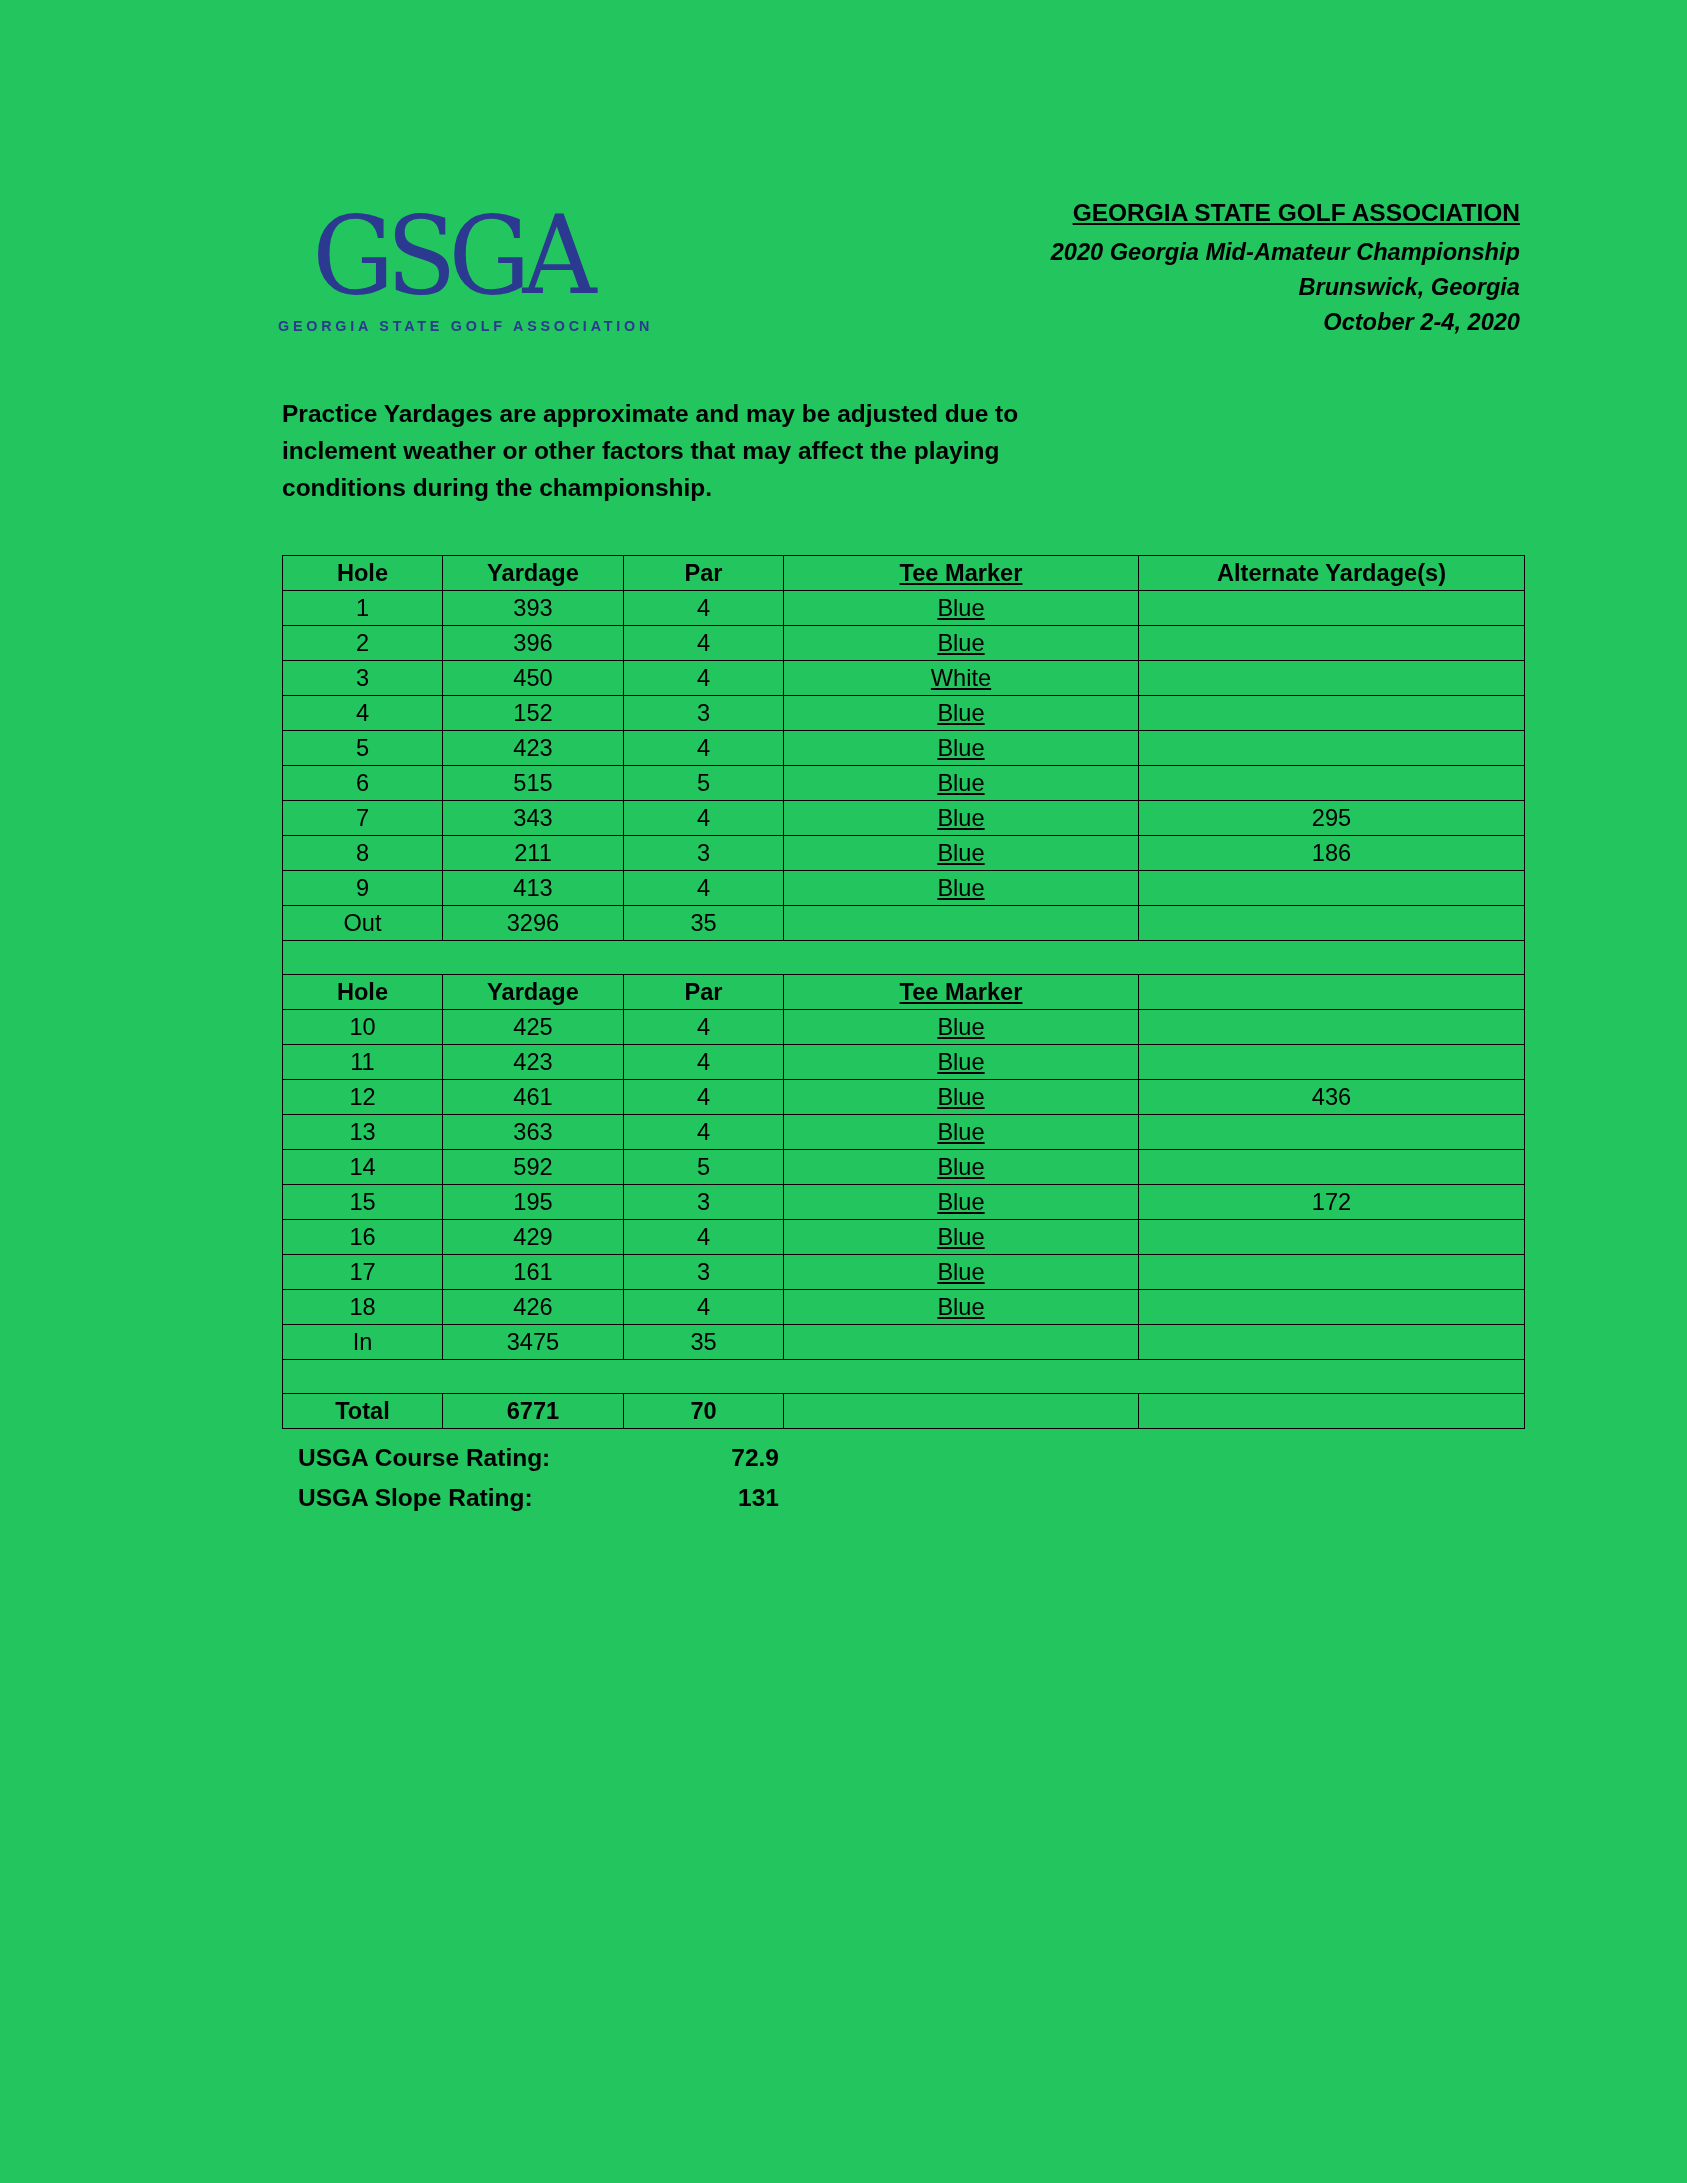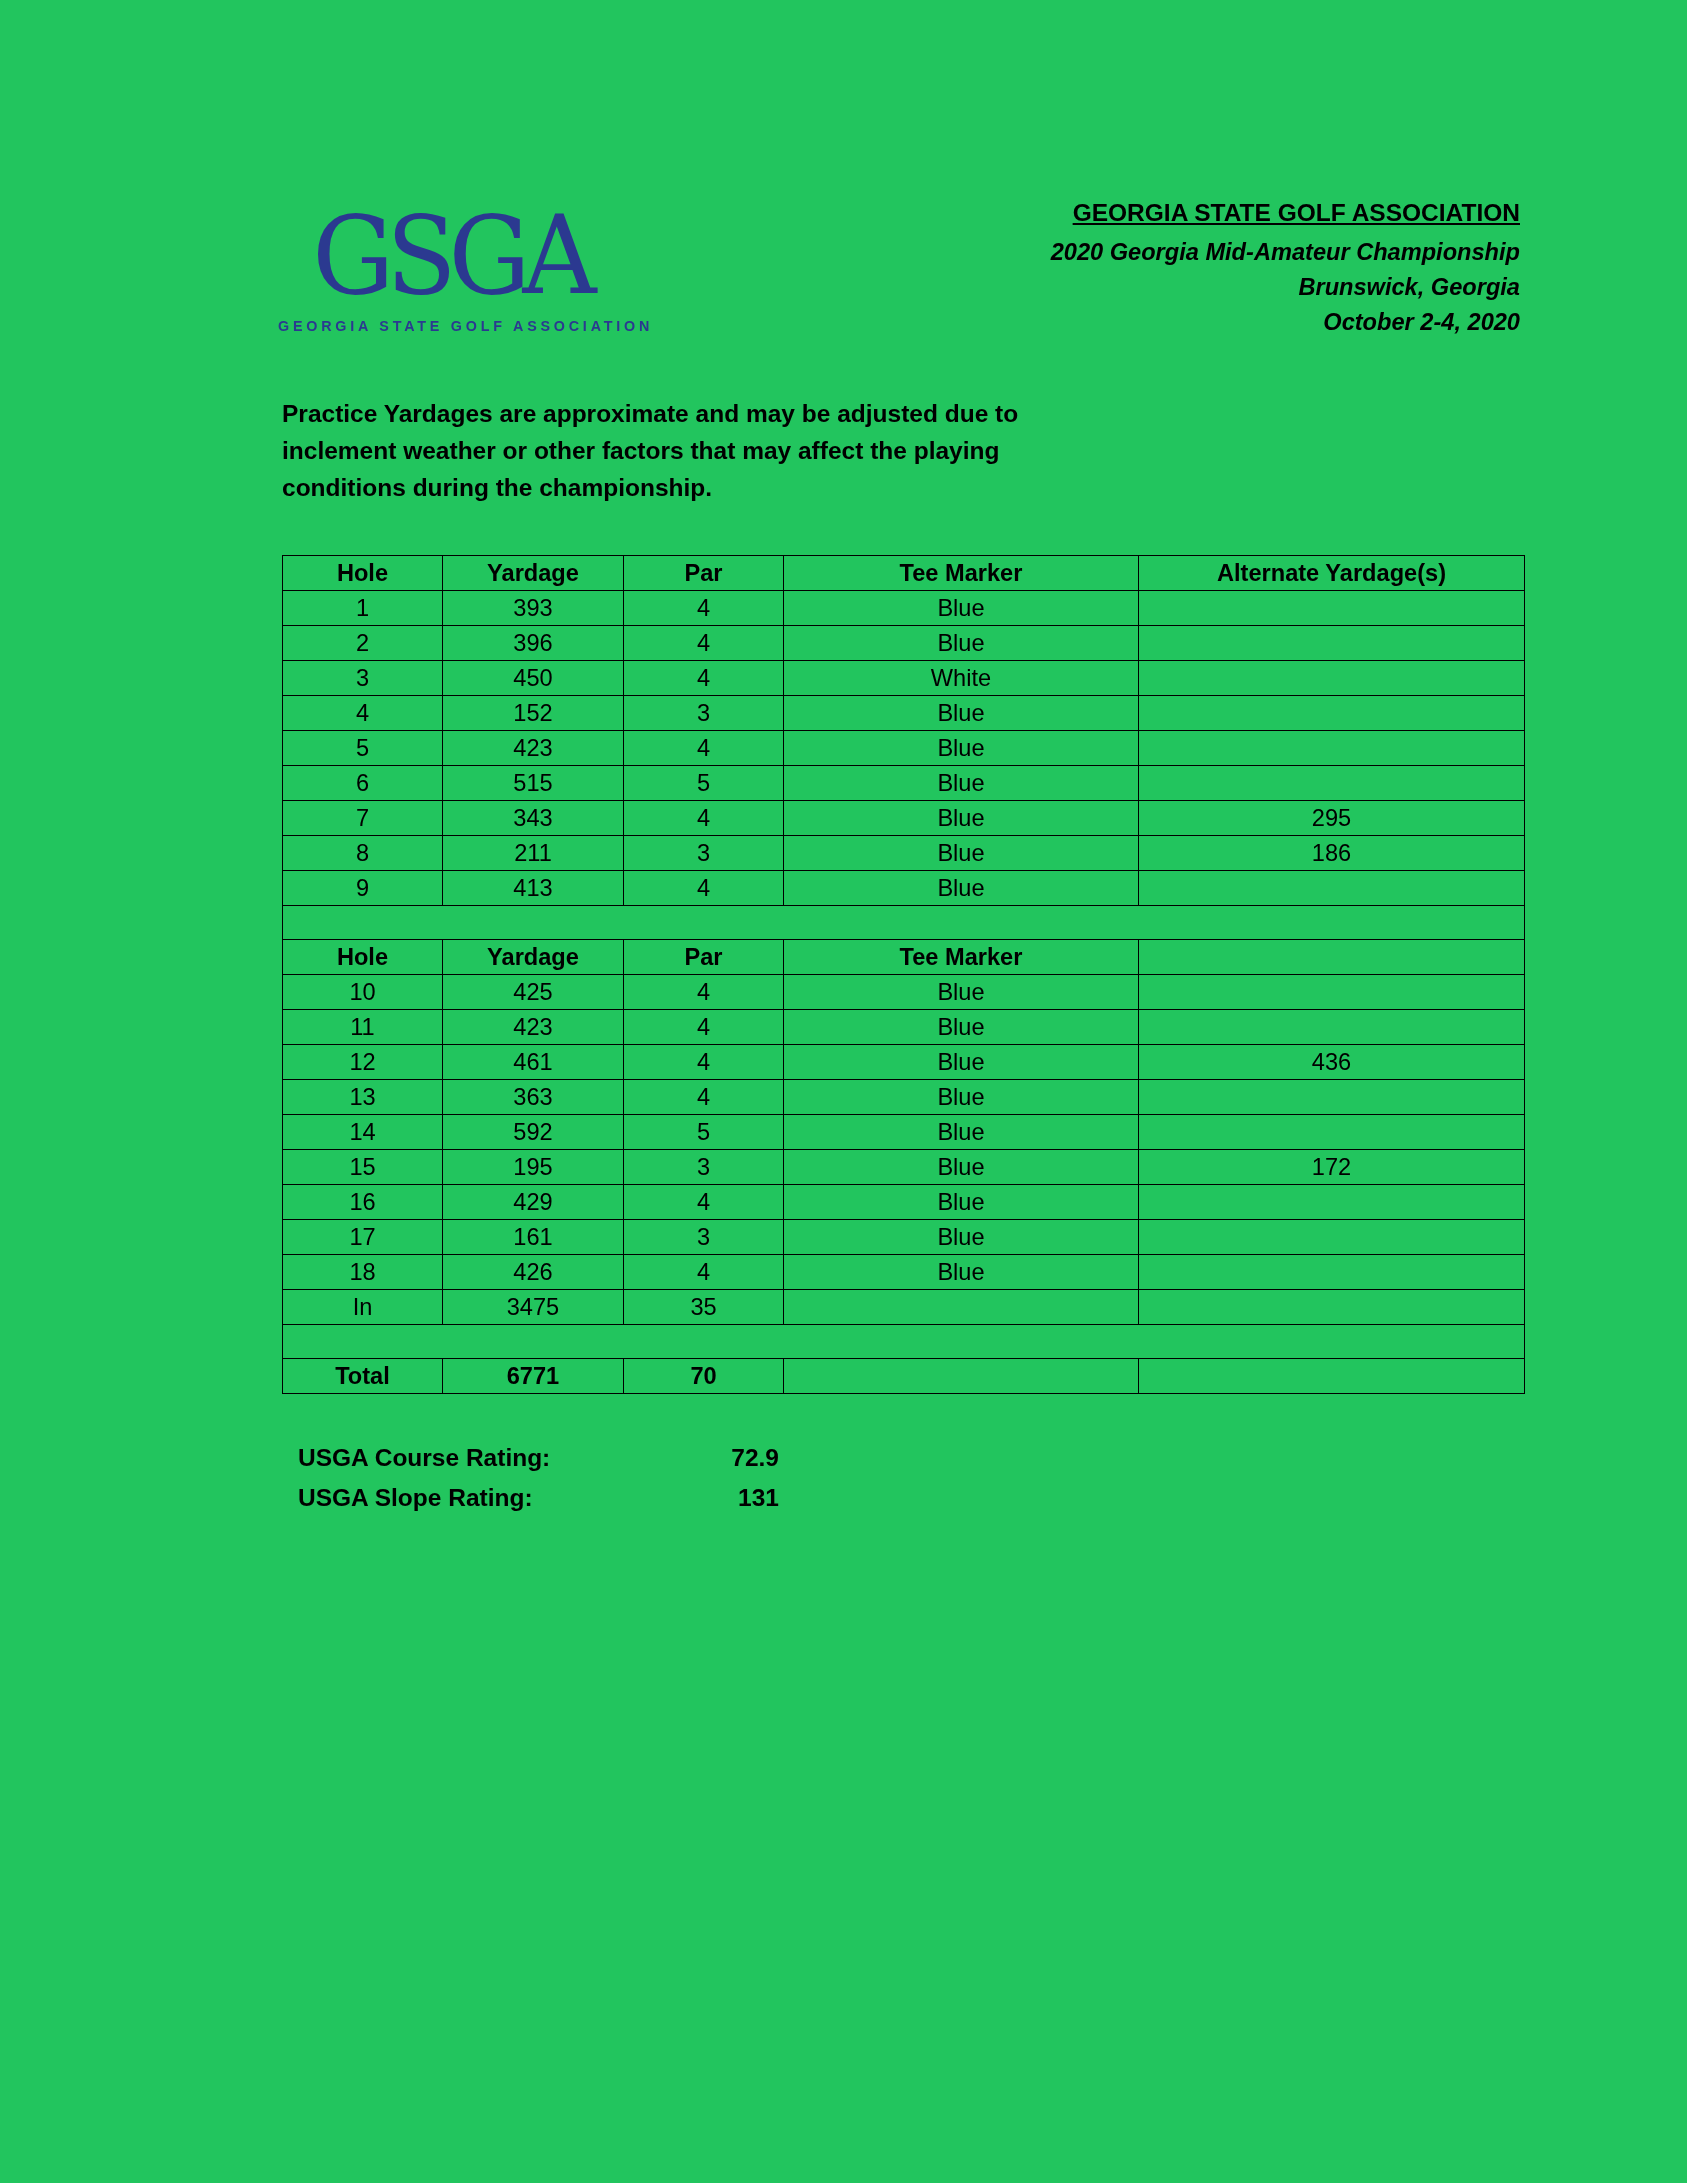--- a/index.html
+++ b/index.html
@@ -38,21 +38,21 @@
   }
   .yardage-table td, .yardage-table th {
     border:1.7px solid #000; height:35px; padding:0 3.4px;
     text-align:center; vertical-align:middle; font-size:23.6px; font-weight:normal;
     overflow:hidden; white-space:nowrap;
   }
   .yardage-table th { font-weight:bold; }
   .yardage-table .spacer-row td { height:34px; }
   .yardage-table .total-row td { font-weight:bold; }
   .c0 { width:160px; } .c1 { width:181px; } .c2 { width:160px;margin-top:12px; }
-  .c3 { width:355px; } .c4 { width:386px; }
+  .c3 { width:355px;text-decoration:underline; } .c4 { width:386px; }
 
   
   .ratings { position:absolute; left:298px; top:1444px; }
   .rating-row { margin-bottom:11.8px; }
   .rating-label { display:inline-block; width:390px; font-size:24.5px; font-weight:bold; }
   .rating-value { display:inline-block; width:91px; text-align:right; font-size:24.5px; font-weight:bold; }
 </style>
 </head>
 <body>
 
@@ -146,20 +146,27 @@
           <td class="c3">Blue</td>
           <td class="c4">186</td>
         </tr>
         <tr>
           <td class="c0">9</td>
           <td class="c1">413</td>
           <td class="c2">4</td>
           <td class="c3">Blue</td>
           <td class="c4"></td>
         </tr>
+        <tr>
+          <td class="c0">Out</td>
+          <td class="c1">3296</td>
+          <td class="c2">35</td>
+          <td class="c3"></td>
+          <td class="c4"></td>
+        </tr>
       </tbody>
     <tbody>
       <tr class="spacer-row">
           <td colspan="5"></td>
         </tr>
       <tr class="header-row">
           <th class="c0">Hole</th>
           <th class="c1">Yardage</th>
           <th class="c2">Par</th>
           <th class="c3">Tee Marker</th>

